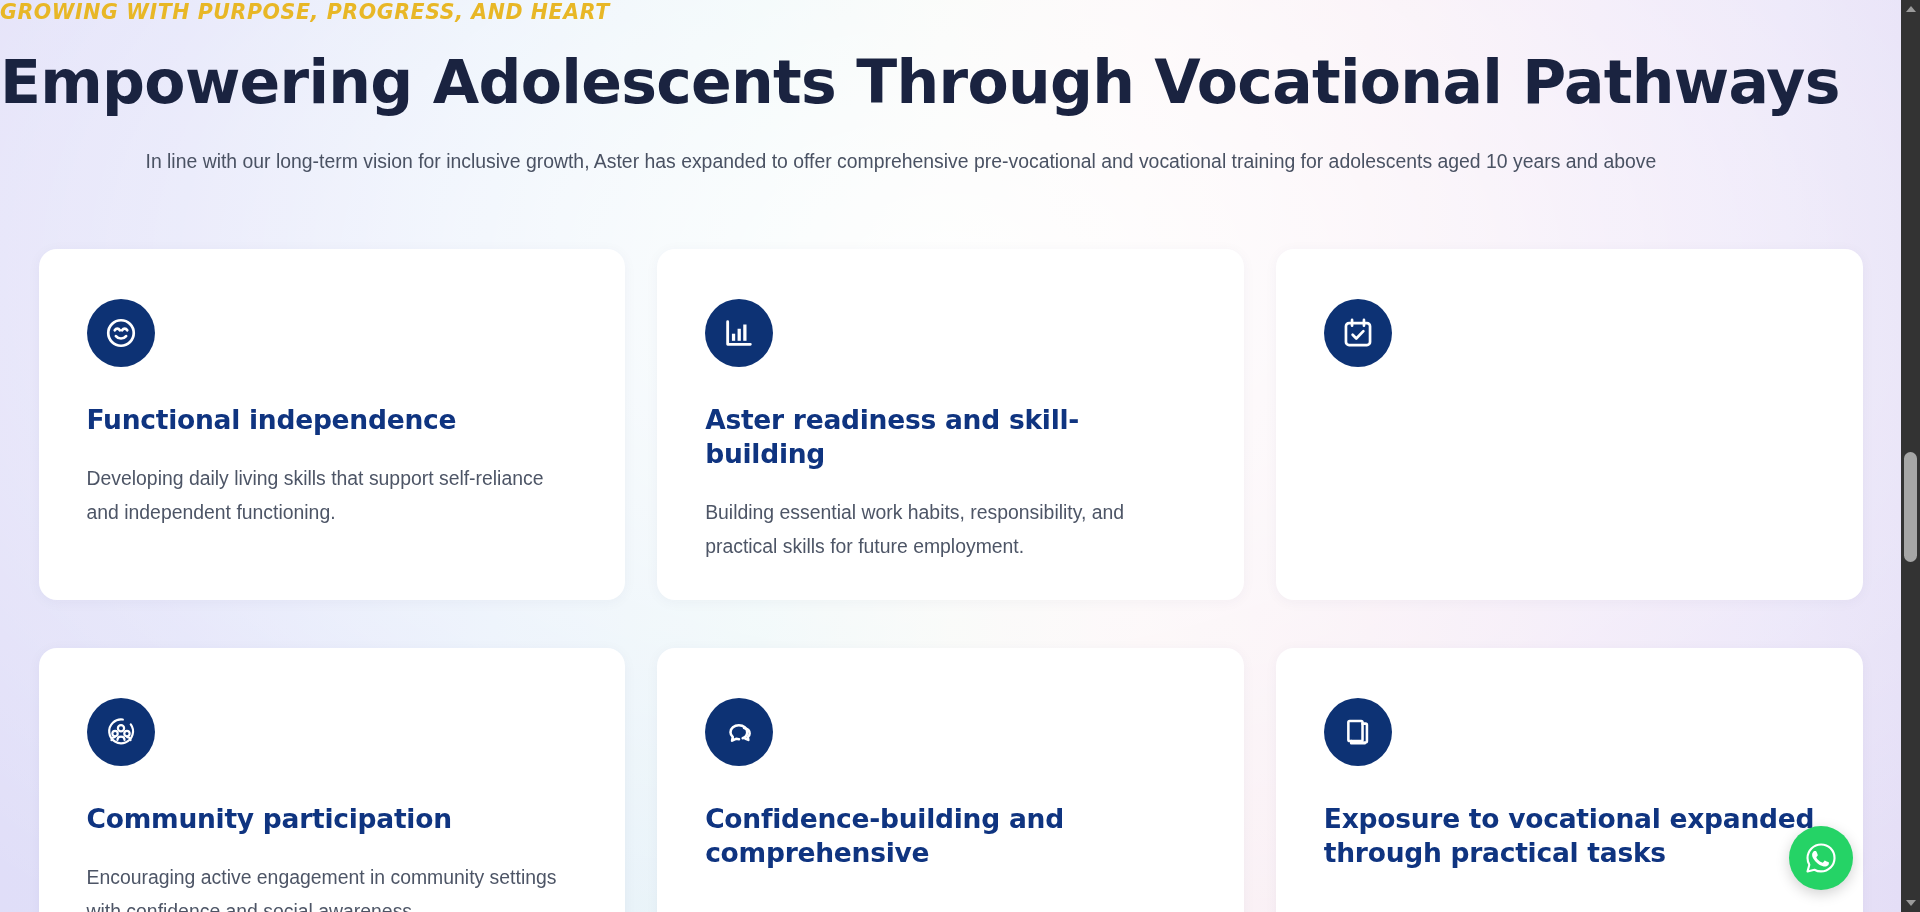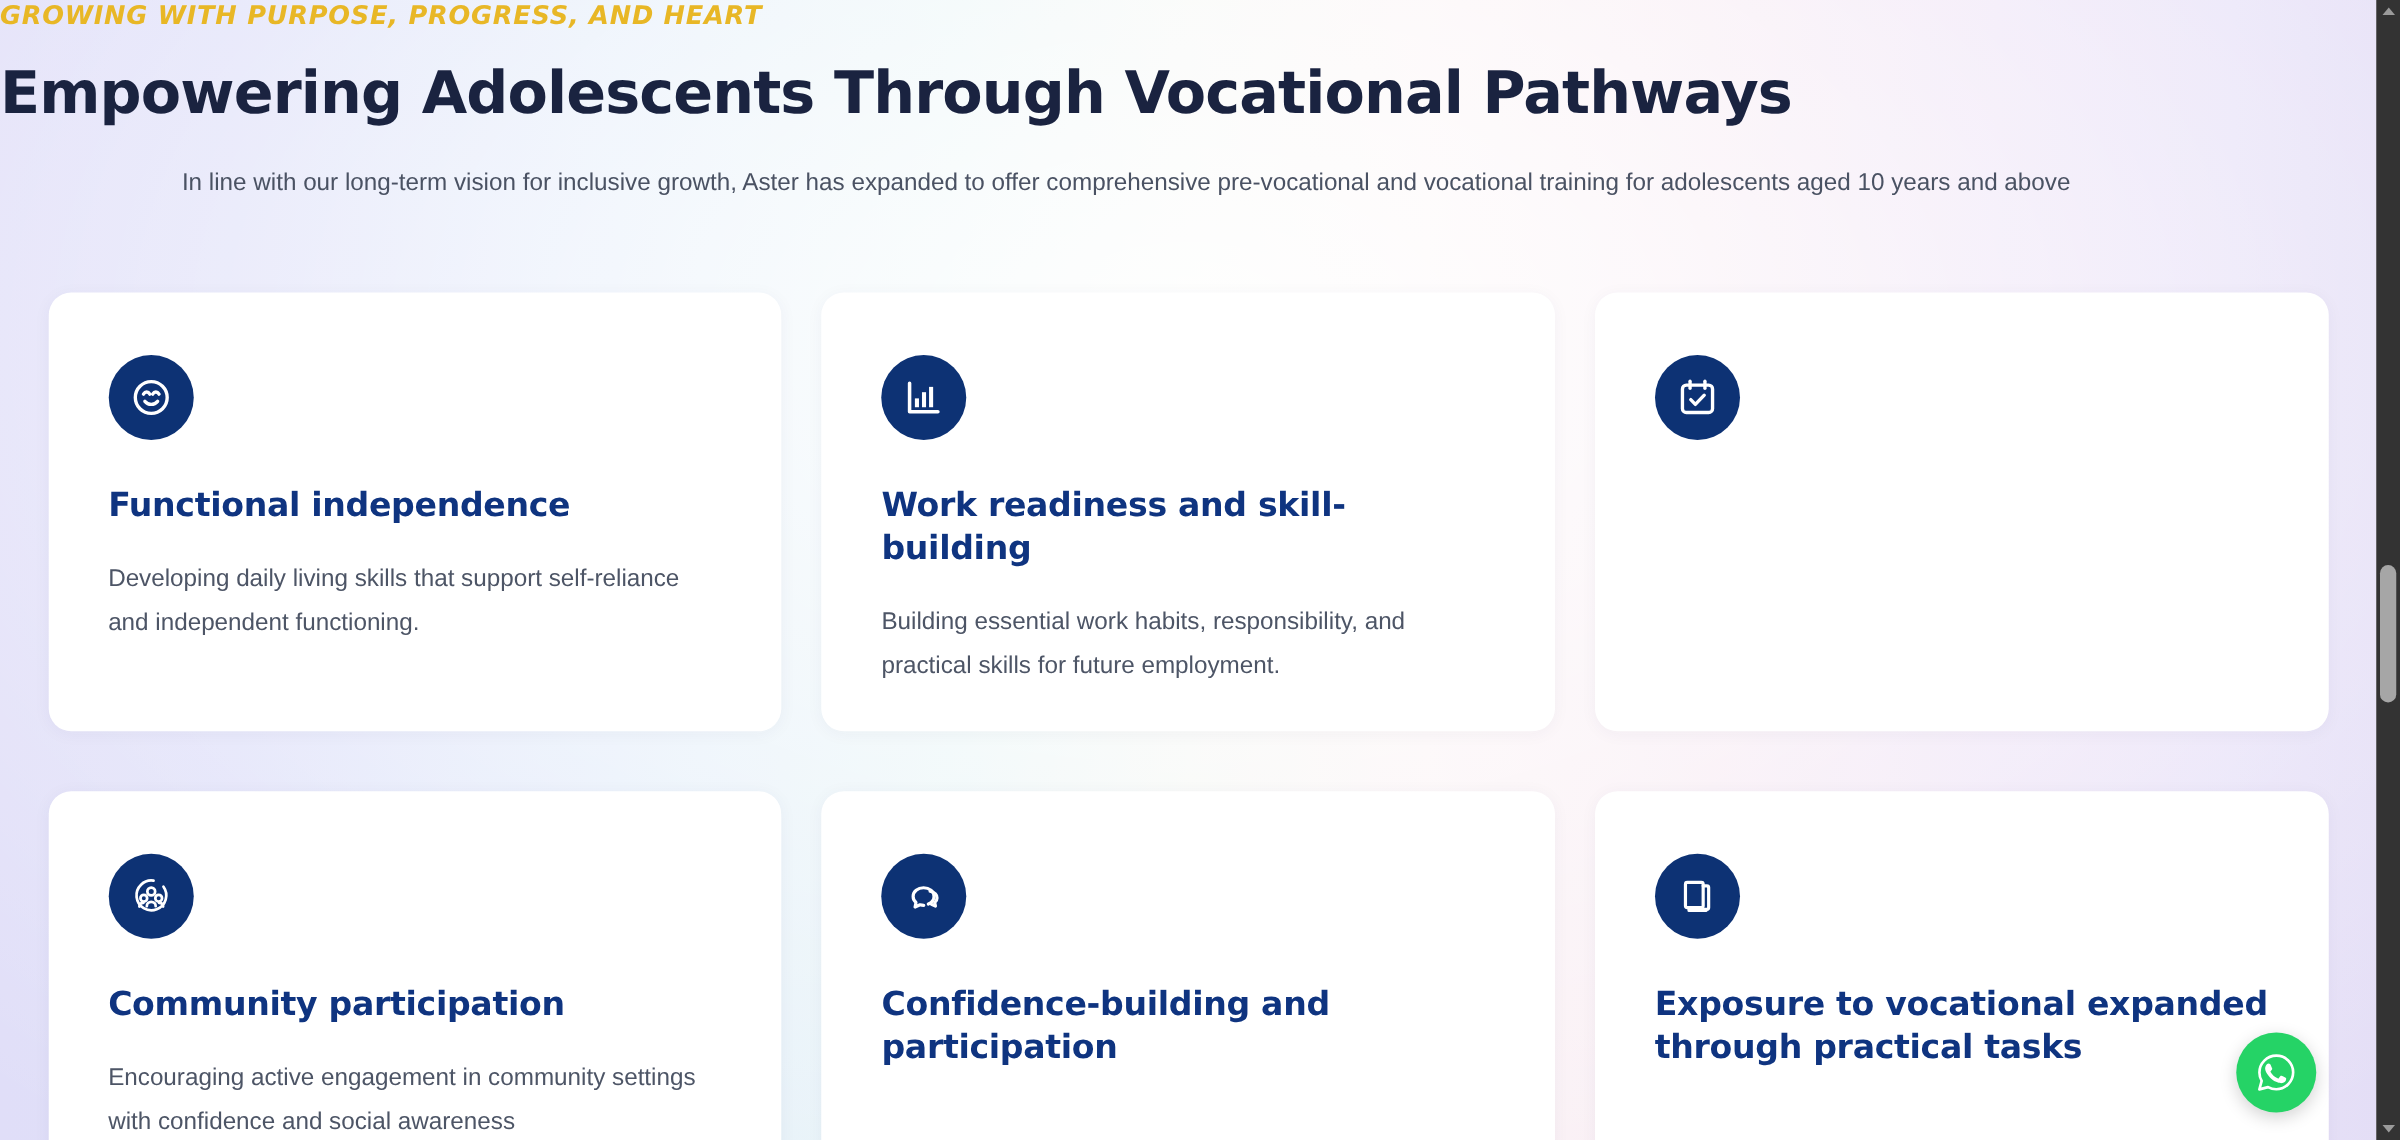--- a/index.html
+++ b/index.html
@@ -57,21 +57,21 @@
     letter-spacing: 0.6px;
     color: #e8b726;
     text-transform: uppercase;
     line-height: 1.2;
   }
 
   .hero-title {
     margin-top: 24px;
     font-family: "DejaVu Sans", sans-serif;
     font-weight: 700;
-    font-size: 47px;
+    font-size: 60px;
     line-height: 1.12;
     letter-spacing: -0.7px;
     color: #1a2340;
   }
 
   .hero-sub {
     margin: 31px auto 0;
     max-width: 1610px;
     font-family: "Liberation Sans", sans-serif;
     font-weight: 400;
@@ -232,21 +232,21 @@
         <div class="card-icon">
           <span>
             <svg viewBox="0 0 24 24" fill="none" stroke="#ffffff" stroke-width="2" stroke-linecap="round" stroke-linejoin="round">
               <path d="M4 4v16h16"></path>
               <rect x="7" y="12.5" width="2.3" height="5" fill="#ffffff" stroke="none"></rect>
               <rect x="11" y="9" width="2.3" height="8.5" fill="#ffffff" stroke="none"></rect>
               <rect x="15" y="6" width="2.3" height="11.5" fill="#ffffff" stroke="none"></rect>
             </svg>
           </span>
         </div>
-        <h3 class="card-title">Work readiness and skill-building</h3>
+        <h3 class="card-title">Aster readiness and skill-building</h3>
         <p class="card-desc">Building essential work habits, responsibility, and practical skills for future employment.</p>
       </article>
 
       <article class="card">
         <div class="card-icon">
           <span>
             <svg viewBox="0 0 24 24" fill="none" stroke="#ffffff" stroke-width="1.9" stroke-linecap="round" stroke-linejoin="round">
               <rect x="3.5" y="5" width="17" height="15.5" rx="2.2"></rect>
               <path d="M7.8 2.8v4"></path>
               <path d="M16.2 2.8v4"></path>
@@ -276,21 +276,21 @@
 
       <article class="card">
         <div class="card-icon">
           <span>
             <svg viewBox="0 0 24 24" fill="none" stroke="#ffffff" stroke-width="1.8" stroke-linecap="round" stroke-linejoin="round">
               <path d="M14.6 16.4c1.9-.8 3.2-2.4 3.2-4.3 0-2.7-2.6-4.9-5.9-4.9S6 9.4 6 12.1c0 1.3.6 2.5 1.6 3.4l-.5 2.6 2.8-1.3c.7.2 1.4.3 2.1.3"></path>
               <path d="M15.6 9.2c2.3.5 3.9 2 3.9 3.8 0 1-.5 1.9-1.3 2.6l.4 2-2.2-1"></path>
             </svg>
           </span>
         </div>
-        <h3 class="card-title">Confidence-building and participation</h3>
+        <h3 class="card-title">Confidence-building and comprehensive</h3>
 
       </article>
 
       <article class="card">
         <div class="card-icon">
           <span>
             <svg viewBox="0 0 24 24" fill="none" stroke="#ffffff" stroke-width="1.8" stroke-linecap="round" stroke-linejoin="round">
               <rect x="5.2" y="4.2" width="10" height="14.2" rx="1"></rect>
               <path d="M15.2 6.1h2.1a1 1 0 0 1 1 1v11.3a1 1 0 0 1-1 1H7.4"></path>
               <path d="M7.2 18.4v1.6h9.6"></path>

